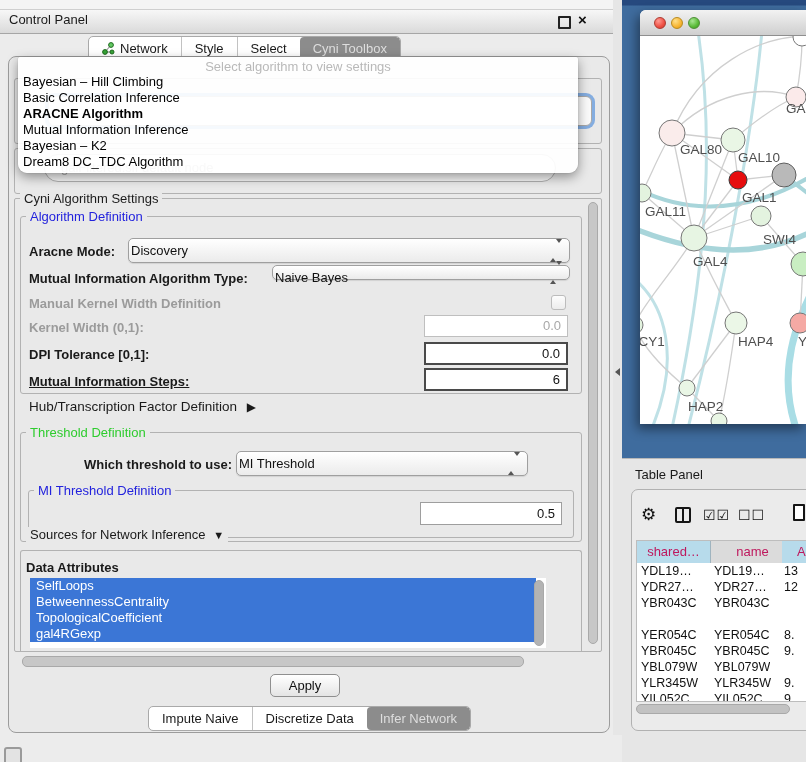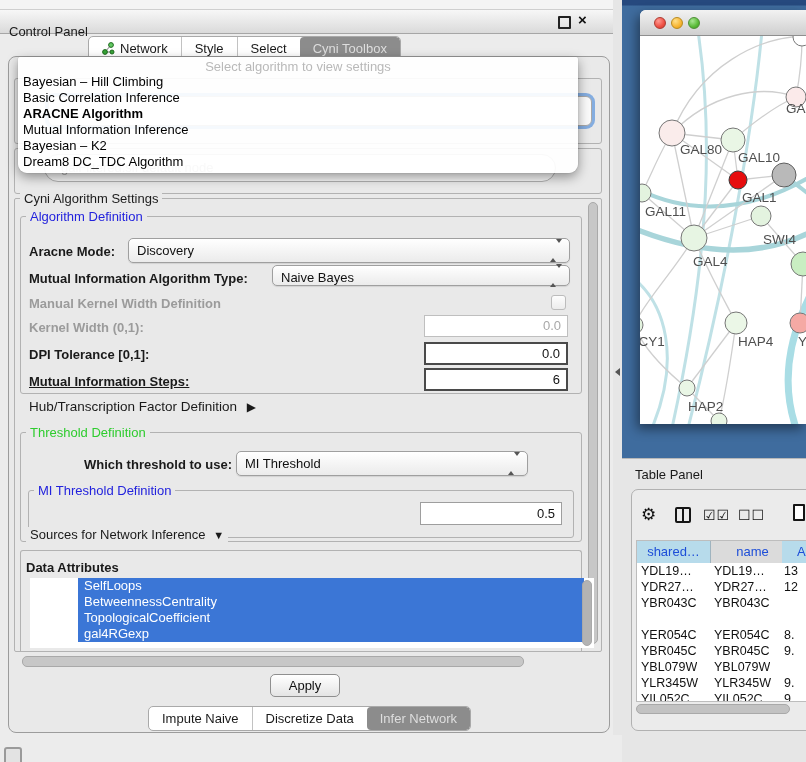--- a/index.html
+++ b/index.html
@@ -5,40 +5,40 @@
   html,body{margin:0;padding:0;}
   .screen{position:relative;width:806px;height:762px;background:#ececec;overflow:hidden;
           font-family:"Liberation Sans",sans-serif;-webkit-font-smoothing:antialiased;}
   .abs{position:absolute;}
   .lbl{position:absolute;font-size:13px;color:#1a1a1a;white-space:nowrap;}
   .b{font-weight:bold;}
   .dis{color:#9b9b9b;}
   
   .cp-titlebar{position:absolute;left:0;top:9px;width:613px;height:23px;
     background:linear-gradient(#f7f7f7,#dadada);border-top:1px solid #cfcfcf;border-bottom:1px solid #a6a6a6;}
-  .cp-title{position:absolute;left:9px;top:14px;font-size:13px;color:#1a1a1a;}
+  .cp-title{position:absolute;left:9px;top:2px;font-size:13px;color:#1a1a1a;}
   .float-btn{position:absolute;left:558px;top:6px;width:9px;height:9px;border:2px solid #222;border-radius:1px;}
   .close-btn{position:absolute;left:578px;top:1px;font-size:15px;font-weight:bold;color:#111;}
   
   .tabbar{position:absolute;display:flex;background:#fff;border:1px solid #a9a9a9;border-radius:5px;
     overflow:hidden;align-items:stretch;}
   .tab{font-size:13px;color:#1a1a1a;padding:0 13px;line-height:22px;white-space:nowrap;
     display:flex;align-items:center;gap:5px;}
   .tab + .tab{border-left:1px solid #c2c2c2;}
   .tab.sel{background:#8c8c8c;color:#dedede;border-radius:4px;border-left:none;}
   
   .popup{position:absolute;left:18px;top:57px;width:560px;height:116px;background:rgba(255,255,255,0.92);
     border-radius:2px 2px 9px 9px;box-shadow:0 4px 12px rgba(0,0,0,0.40),0 0 1px rgba(0,0,0,0.35);}
   .popup-item{position:absolute;left:5px;height:16px;line-height:16px;font-size:13px;color:#000;white-space:nowrap;}
   
   .group{position:absolute;border:1px solid #b2b2b2;border-radius:3px;}
   .legend{position:absolute;background:#e9e9e9;padding:0 4px;font-size:13px;white-space:nowrap;z-index:2;}
   
   .combo{position:absolute;background:linear-gradient(#ffffff,#ebebeb);border:1px solid #9f9f9f;border-radius:5px;
-    font-size:13px;color:#111;line-height:24px;padding-left:8px;box-sizing:border-box;box-shadow:0 1px 1px rgba(0,0,0,0.10);}
+    font-size:13px;color:#111;line-height:24px;padding-left:2px;box-sizing:border-box;box-shadow:0 1px 1px rgba(0,0,0,0.10);}
   .carrows{position:absolute;right:7px;top:50%;transform:translateY(-50%);}
   .tu{width:0;height:0;border-left:3px solid transparent;border-right:3px solid transparent;border-bottom:4px solid #555;margin-bottom:2px;}
   .tdn{width:0;height:0;border-left:3px solid transparent;border-right:3px solid transparent;border-top:4px solid #555;}
   .field{position:absolute;background:#fff;font-size:13px;text-align:right;padding-right:6px;box-sizing:border-box;}
   .sb-thumb{position:absolute;background:#c7c7c7;border:1px solid #a9a9a9;border-radius:5px;}
   .list-item{height:16px;line-height:16px;font-size:13px;color:#fff;background:#3b76d6;padding-left:6px;white-space:nowrap;overflow:hidden;}
   
   .mac-btn{position:absolute;background:linear-gradient(#ffffff,#e4e4e4);border:1px solid #8f8f8f;border-radius:5px;
     font-size:13px;color:#111;text-align:center;}
   
@@ -47,21 +47,21 @@
   .netwin{position:absolute;left:640px;top:10px;width:166px;height:414px;background:#fff;
     border-radius:6px 0 0 0;box-shadow:-3px 5px 12px rgba(0,0,0,0.45);overflow:hidden;}
   .netwin-titlebar{position:absolute;left:0;top:0;width:100%;height:26px;
     background:linear-gradient(#f2f2f2,#cfcfcf);border-bottom:1px solid #8f8f8f;box-sizing:border-box;}
   .light{position:absolute;top:7px;width:12px;height:12px;border-radius:50%;box-sizing:border-box;}
   
   .tp-region{position:absolute;left:622px;top:458px;width:184px;height:304px;background:#e6e6e6;border-top:1px solid #b8b8b8;box-sizing:border-box;}
   .tp-inner{position:absolute;left:631px;top:489px;width:190px;height:240px;background:#ebebeb;
     border:1px solid #b1b1b1;border-radius:7px;}
   .ticon{position:absolute;color:#111;}
-  .th{position:absolute;top:0;height:22px;line-height:22px;font-size:13px;color:#1d4ed8;text-align:center;
+  .th{position:absolute;top:0;height:22px;line-height:22px;font-size:13px;color:#be185d;text-align:center;
     border-right:1px solid #9fb4bf;box-sizing:border-box;overflow:hidden;white-space:nowrap;}
   .tr-row{position:absolute;left:0;width:170px;height:16px;line-height:16px;background:#fff;}
   .tcell{position:absolute;top:0;height:16px;font-size:12.5px;color:#111;white-space:nowrap;overflow:hidden;}
   .divider-arrow{position:absolute;width:0;height:0;border-top:4px solid transparent;border-bottom:4px solid transparent;border-right:5px solid #555;}
 </style>
 </head>
 <body>
 
 <div class="screen">
 
@@ -121,21 +121,21 @@
   <div class="group" style="left:20px;top:216px;width:560px;height:176px;"></div>
   <div class="legend" style="left:26px;top:209px;color:#2222dd;">Algorithm Definition</div>
 
   <div class="lbl b" style="left:29px;top:244px;">Aracne Mode:</div>
   <div class="combo" style="left:128px;top:238px;width:442px;height:25px;">
     <span>Discovery</span>
     <span class="carrows"><span class="tu"></span><span class="tdn"></span></span>
   </div>
 
   <div class="lbl b" style="left:29px;top:271px;">Mutual Information Algorithm Type:</div>
-  <div class="combo" style="left:272px;top:265px;width:298px;height:21px;">
+  <div class="combo" style="left:272px;top:265px;width:298px;height:15px;">
     <span>Naive Bayes</span>
     <span class="carrows"><span class="tu"></span><span class="tdn"></span></span>
   </div>
 
   <div class="lbl b dis" style="left:29px;top:296px;">Manual Kernel Width Definition</div>
   <div class="abs" style="left:551px;top:295px;width:13px;height:13px;border:1px solid #bcbcbc;border-radius:3px;background:linear-gradient(#fdfdfd,#ececec);"></div>
 
   <div class="lbl b dis" style="left:29px;top:320px;">Kernel Width (0,1):</div>
   <div class="field" style="left:424px;top:315px;width:144px;height:22px;line-height:20px;border:1px solid #bfbfbf;color:#a8a8a8;">0.0</div>
 
@@ -164,21 +164,21 @@
 
   <div class="field" style="left:420px;top:502px;width:142px;height:23px;line-height:21px;border:1px solid #9e9e9e;color:#111;">0.5</div>
 
   <div class="group" style="left:20px;top:550px;width:560px;height:100px;border-bottom:none;border-radius:3px 3px 0 0;"></div>
   <div class="legend" style="left:26px;top:527px;color:#1a1a1a;">
     <span>Sources for Network Inference</span>
     <span style="font-size:11px;margin-left:4px;">▼</span>
   </div>
   <div class="lbl b" style="left:26px;top:560px;">Data Attributes</div>
 
-  <div class="abs" style="left:30px;top:578px;width:516px;height:70px;background:#fff;padding-left:48px;">
+  <div class="abs" style="left:30px;top:578px;width:516px;height:70px;background:#fff;">
     <div class="list-item" style="width:500px;">SelfLoops</div>
     <div class="list-item" style="width:500px;">BetweennessCentrality</div>
     <div class="list-item" style="width:500px;">TopologicalCoefficient</div>
     <div class="list-item" style="width:500px;">gal4RGexp</div>
     <div class="sb-thumb" style="right:2px;top:2px;width:8px;height:64px;background:#b3b3b3;"></div>
   </div>
 
   <div class="sb-thumb" style="left:22px;top:656px;width:500px;height:9px;"></div>
 
   <div class="mac-btn" style="left:270px;top:674px;width:68px;height:21px;line-height:21px;">Apply</div>

